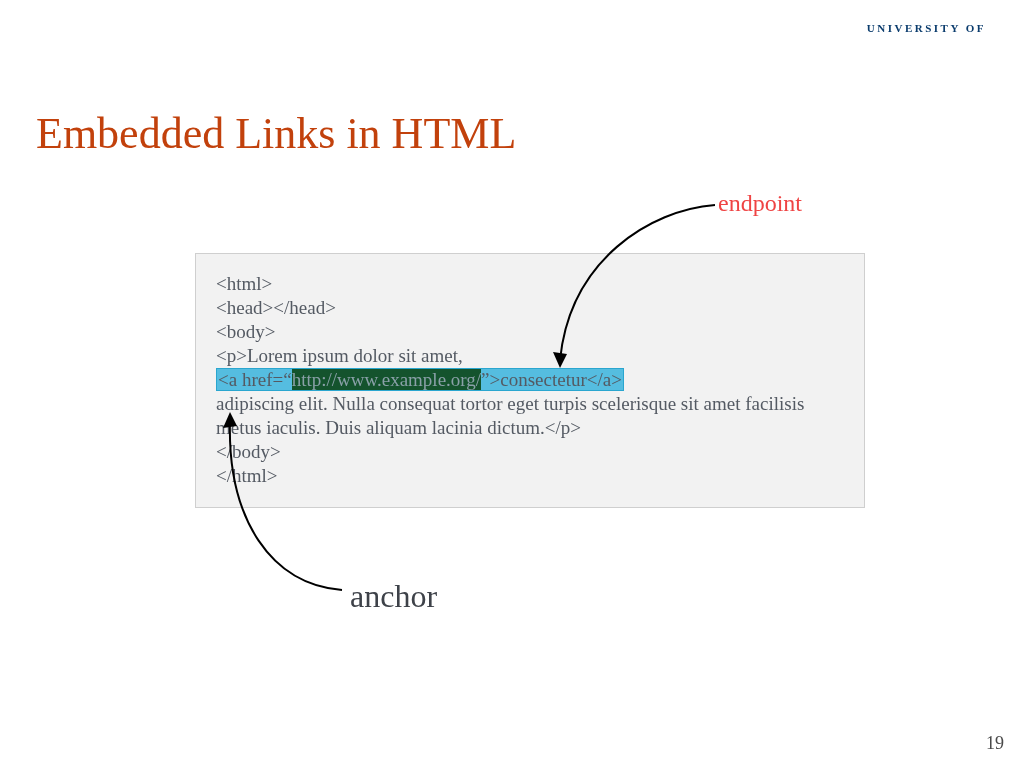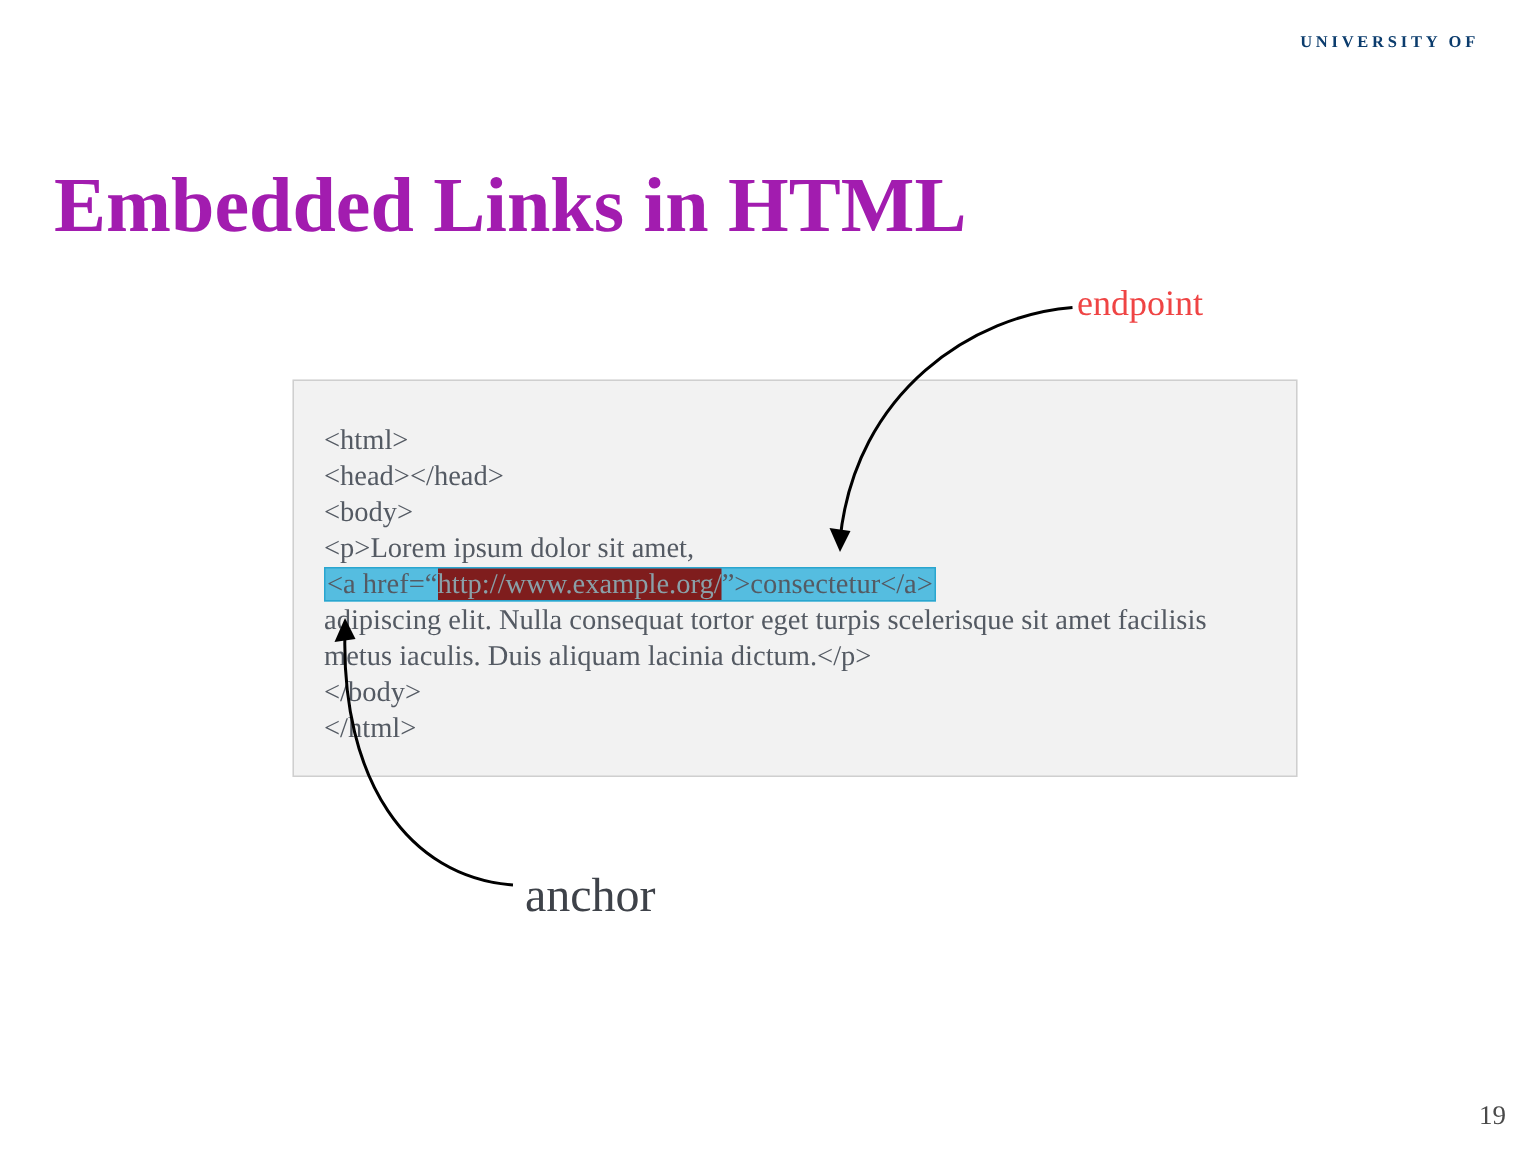--- a/index.html
+++ b/index.html
@@ -29,45 +29,45 @@
   }
   .logo .main {
     font-size: 30px;
     font-weight: 500;
     letter-spacing: 0.5px;
   }
   .title {
     position: absolute;
     top: 108px;
     left: 36px;
-    font-size: 52px;
-    font-weight: 700;
-    color: #a21caf;
+    font-size: 44px;
+    font-weight: 400;
+    color: #c2410c;
   }
   .codebox {
     position: absolute;
     left: 195px;
     top: 253px;
     width: 670px;
     background: #f2f2f2;
     border: 1px solid #cfcfcf;
-    padding: 28px 20px 20px 20px;
+    padding: 18px 20px 20px 20px;
     box-sizing: border-box;
     font-size: 19px;
     color: #545a63;
     line-height: 1.26;
   }
   .codebox .line { white-space: pre-wrap; }
   .hl {
     background: #55bde0;
     border: 1px solid #2aa6cf;
     padding: 0 1px;
   }
   .hl-url {
-    background: #7f1d1d;
+    background: #14532d;
     color: #8aa0a8;
   }
   .label-endpoint {
     position: absolute;
     left: 718px;
     top: 190px;
     font-size: 24px;
     color: #ef4444;
   }
   .label-anchor {

